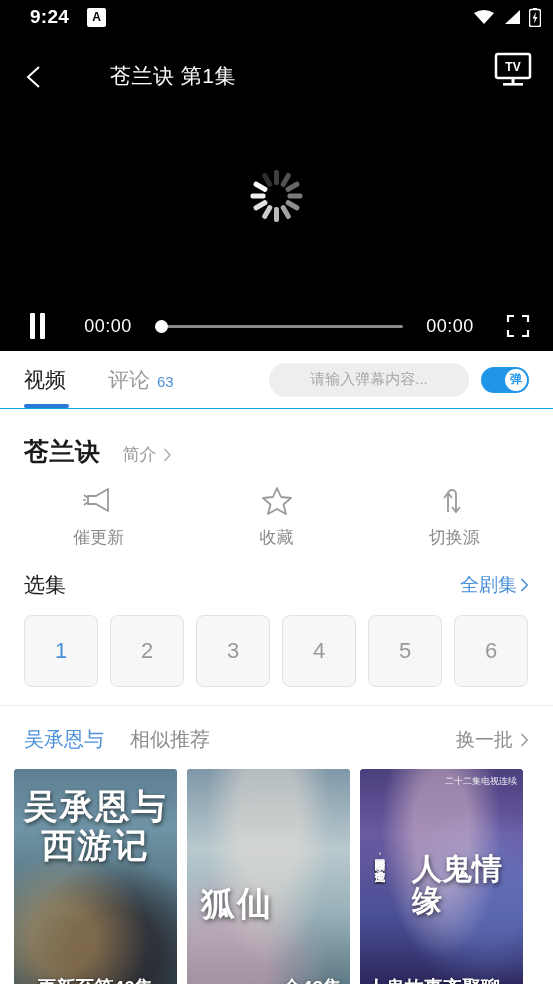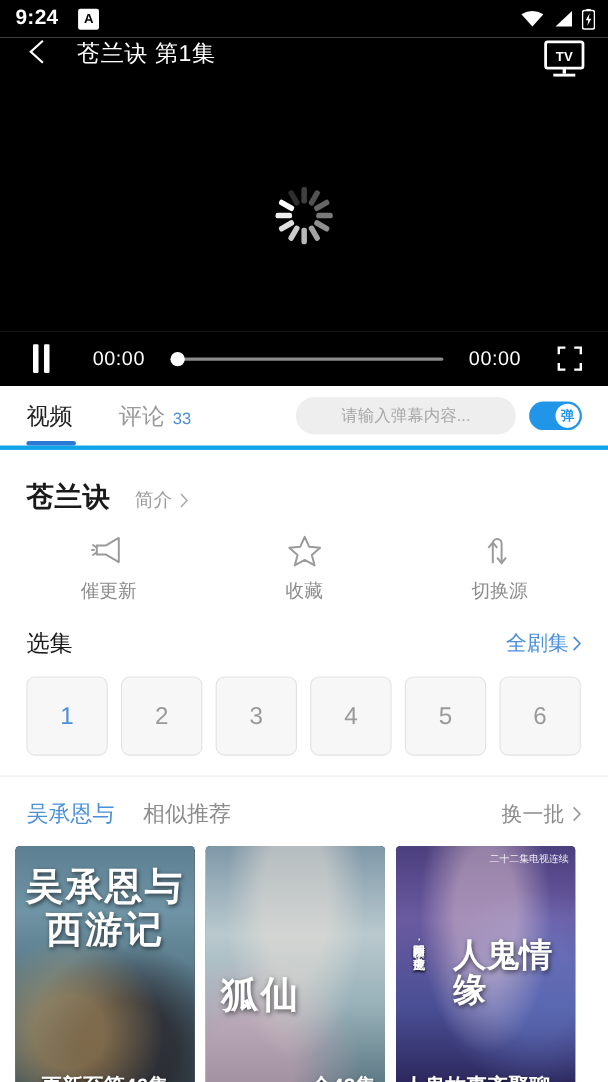--- a/index.html
+++ b/index.html
@@ -10,35 +10,35 @@
     overflow:hidden;
     position:relative;
   }
 
   
   .statusbar{
     height:34px;background:#000;color:#fff;
     display:flex;align-items:center;padding:0 12px;
     font-size:19px;font-weight:bold;letter-spacing:.3px;
   }
-  .sb-time{margin-left:2px;}
+  .sb-time{margin-left:18px;}
   .sb-appbadge{
     margin-left:18px;width:19px;height:19px;background:#fff;color:#000;
     font-size:12px;font-weight:bold;display:flex;align-items:center;justify-content:center;
     border-radius:2px;
   }
   .sb-right{margin-left:auto;display:flex;align-items:center;gap:7px;}
   .ic-wifi{width:22px;height:16px;}
   .ic-signal{width:20px;height:16px;}
   .ic-batt{width:12px;height:19px;}
 
   
   .titlebar{
-    height:56px;background:#000;color:#fff;display:flex;align-items:flex-start;
-    padding:0 14px;position:relative;
+    height:56px;background:#000;color:#fff;display:flex;align-items:flex-end;
+    padding:0 14px;position:relative;gap:40px;
   }
   .back-chev{width:26px;height:26px;margin-left:8px;}
   .title-text{
     font-size:21px;margin-left:22px;font-weight:normal;letter-spacing:.5px;
   }
   .tv-icon{margin-left:auto;width:44px;height:40px;margin-right:4px;}
 
   
   .video-area{
     background:#000;height:211px;position:relative;
@@ -68,21 +68,21 @@
     position:absolute;left:0;right:0;height:3px;background:#8a8a8a;border-radius:2px;
   }
   .progress .thumb{
     position:absolute;left:0;width:13px;height:13px;border-radius:50%;background:#fff;
   }
   .fs-btn{width:26px;height:26px;margin-left:10px;margin-right:4px;}
 
   
   .tabrow{
     height:58px;display:flex;align-items:center;padding:0 24px;
-    border-bottom:4px solid #0ea5e9;position:relative;background:#fff;
+    border-bottom:1px solid #0ea5e9;position:relative;background:#fff;
   }
   .tab{font-size:21px;color:#9a9a9a;position:relative;display:flex;align-items:baseline;}
   .tab.active{color:#222;}
   .tab + .tab{margin-left:42px;}
   .tab .count{font-size:15px;color:#4a90d9;margin-left:7px;}
   .tab-underline{
     position:absolute;left:24px;bottom:0;width:45px;height:4px;
     background:#2979d6;border-radius:2px;
   }
   .danmu-input{
@@ -252,21 +252,21 @@
     <path d="M3 9 L3 3 L9 3 M17 3 L23 3 L23 9 M23 17 L23 23 L17 23 M9 23 L3 23 L3 17" fill="none" stroke="#fff" stroke-width="2.2"></path>
   </svg>
 </div>
 
 <div class="tabrow">
   <span class="tab active">
     <span>视频</span>
   </span>
   <span class="tab">
     <span>评论</span>
-    <span class="count">33</span>
+    <span class="count">63</span>
   </span>
   <span class="tab-underline"></span>
   <span class="danmu-input">请输入弹幕内容...</span>
   <span class="danmu-toggle">
     <span class="knob">弹</span>
   </span>
 </div>
 
 <div class="show-head">
   <span class="show-title">苍兰诀</span>

